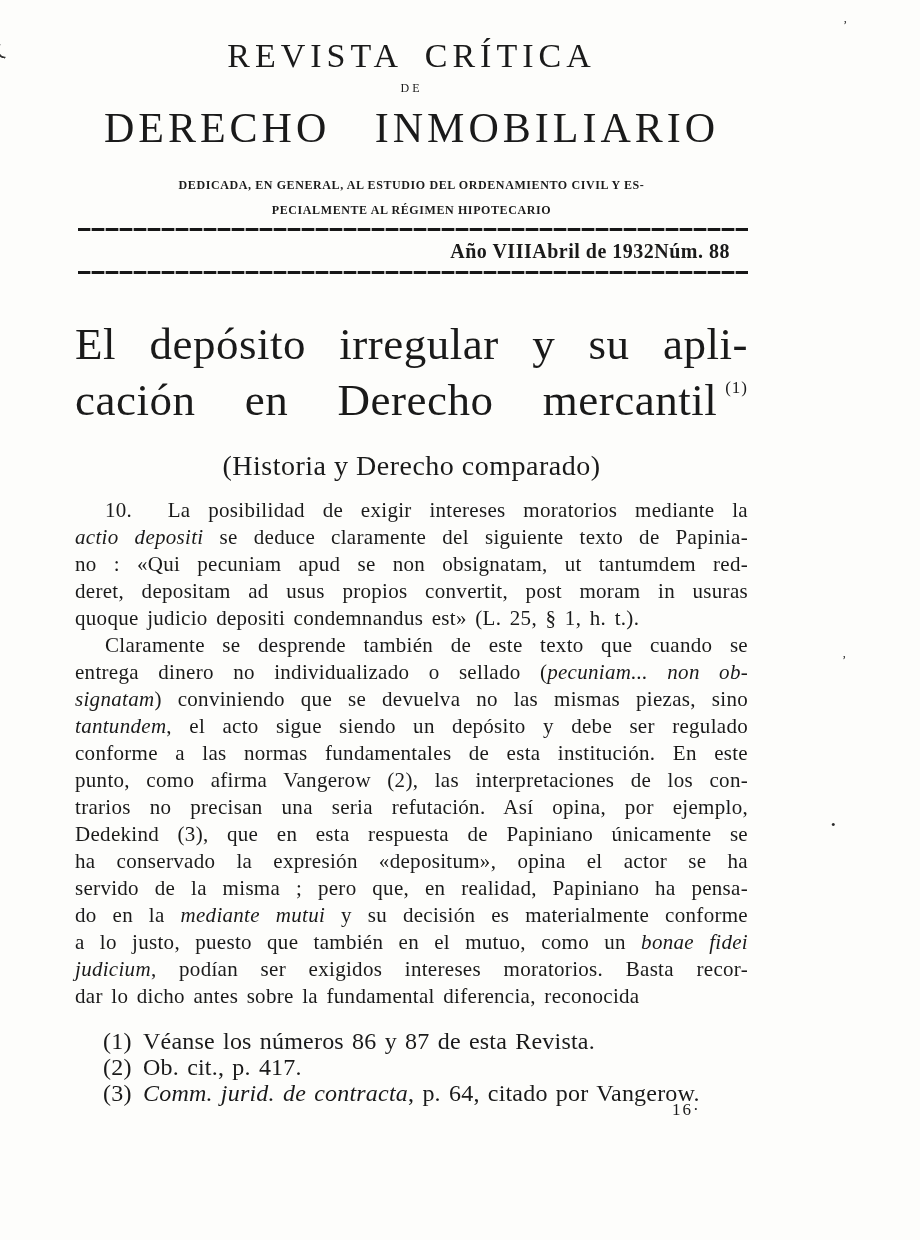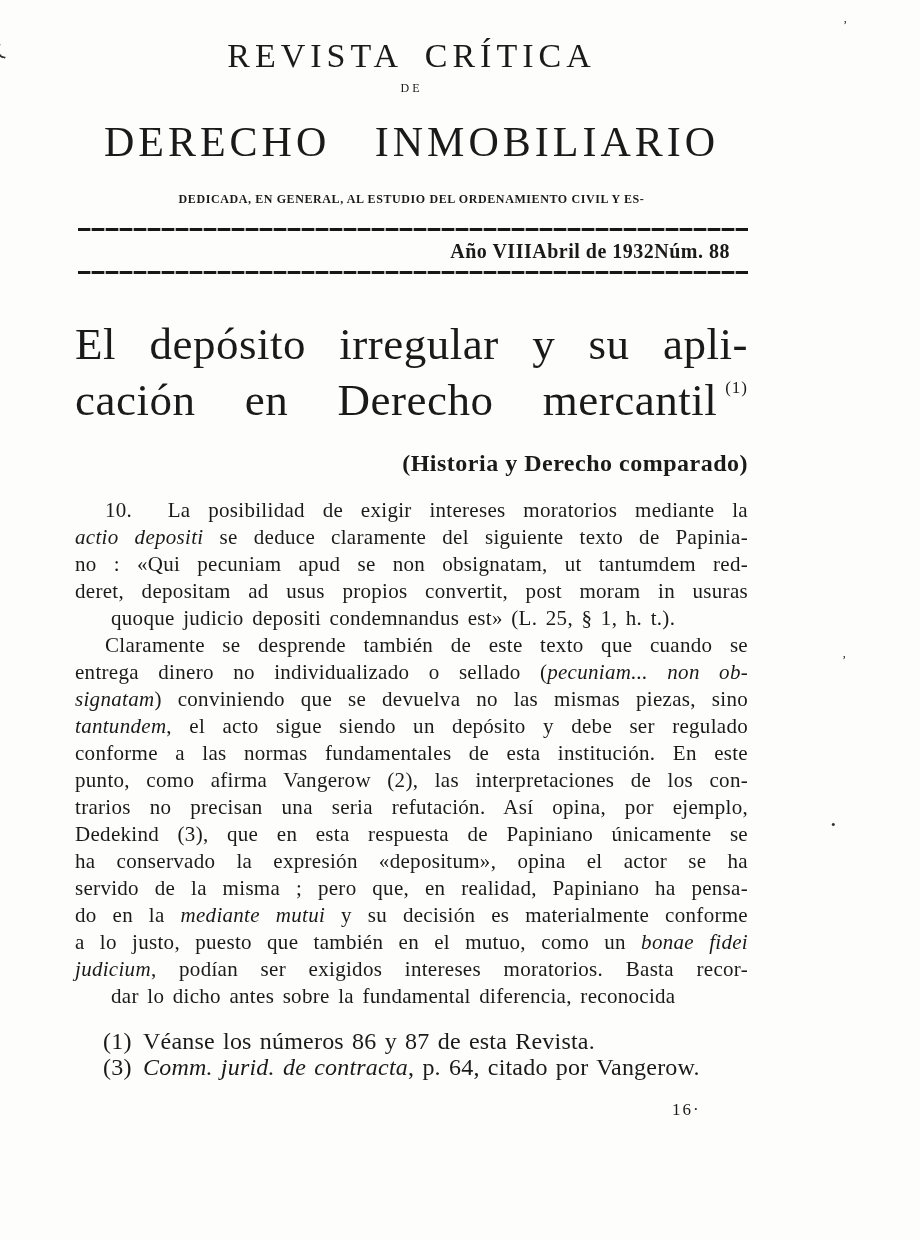--- a/index.html
+++ b/index.html
@@ -33,21 +33,21 @@
     white-space: nowrap;
   }
   .rev-de {
     margin-top: 5px;
     font-size: 12px;
     font-weight: normal;
     letter-spacing: 3px;
     line-height: 14px;
   }
   .rev-main {
-    margin-top: 23px;
+    margin-top: 9px;
     font-size: 42px;
     line-height: 48px;
     letter-spacing: 4px;
     word-spacing: 30px;
     white-space: nowrap;
   }
   .dedication {
     margin-top: 21px;
     font-size: 12px;
     font-weight: bold;
@@ -104,43 +104,43 @@
     letter-spacing: 1px;
     vertical-align: 22px;
     margin-left: 8px;
     line-height: 0;
   }
   .subtitle {
     position: absolute;
     top: 450px;
     left: 75px;
     width: 673px;
-    text-align: right;
-    font-size: 24px;
-    font-weight: bold;
+    text-align: center;
+    font-size: 28px;
+    font-weight: normal;
     letter-spacing: 0.5px;
   }
 
   
   .body {
     position: absolute;
     top: 497px;
     left: 75px;
     width: 673px;
     font-size: 21px;
     line-height: 27px;
     letter-spacing: 0.3px;
   }
   .body-line {
     text-align: justify;
     text-align-last: justify;
     white-space: nowrap;
   }
   .body-line.first { text-indent: 30px; }
-  .body-line.last  { text-align-last: left; word-spacing: 3px; margin-left: 36px; }
+  .body-line.last  { text-align-last: left; word-spacing: 3px; }
   .body-line em, .footnotes em { font-style: italic; }
 
   
   .footnotes {
     position: absolute;
     top: 1028px;
     left: 75px;
     width: 673px;
     font-size: 24px;
     line-height: 26px;
@@ -187,20 +187,21 @@
   <div class="speck speck-a">’</div>
   <div class="speck speck-b">’</div>
   <div class="speck speck-c">•</div>
 
   <header class="masthead">
     <div class="rev-title">REVISTA CRÍTICA</div>
     <div class="rev-de">DE</div>
     <div class="rev-main">DERECHO INMOBILIARIO</div>
     <div class="dedication">
       <div>DEDICADA, EN GENERAL, AL ESTUDIO DEL ORDENAMIENTO CIVIL Y ES-</div>
+      <div>PECIALMENTE AL RÉGIMEN HIPOTECARIO</div>
     </div>
   </header>
 
   <div class="rule rule-top"></div>
   <div class="dateline">
     <span>Año VIII</span>
     <span>Abril de 1932</span>
     <span>Núm. 88</span>
   </div>
   <div class="rule rule-bottom"></div>
@@ -230,19 +231,20 @@
         <div class="body-line"><span>ha conservado la expresión «depositum», opina el actor se ha</span></div>
         <div class="body-line"><span>servido de la misma ; pero que, en realidad, Papiniano ha pensa-</span></div>
         <div class="body-line"><span>do en la </span><em>mediante mutui</em><span> y su decisión es materialmente conforme</span></div>
         <div class="body-line"><span>a lo justo, puesto que también en el mutuo, como un </span><em>bonae fidei</em></div>
         <div class="body-line"><em>judicium</em><span>, podían ser exigidos intereses moratorios. Basta recor-</span></div>
         <div class="body-line last"><span>dar lo dicho antes sobre la fundamental diferencia, reconocida</span></div>
       </div>
 
     <div id="footnotes" class="footnotes">
         <div class="footnote"><span class="fn-mark">(1)</span><span><span>Véanse los números 86 y 87 de esta Revista.</span></span></div>
+        <div class="footnote"><span class="fn-mark">(2)</span><span><span>Ob. cit., p. 417.</span></span></div>
         <div class="footnote"><span class="fn-mark">(3)</span><span><em>Comm. jurid. de contracta</em><span>, p. 64, citado por Vangerow.</span></span></div>
       </div>
 
     <div class="page-number">16·</div>
   </main>
 
 </div>
 
 </body></html>

